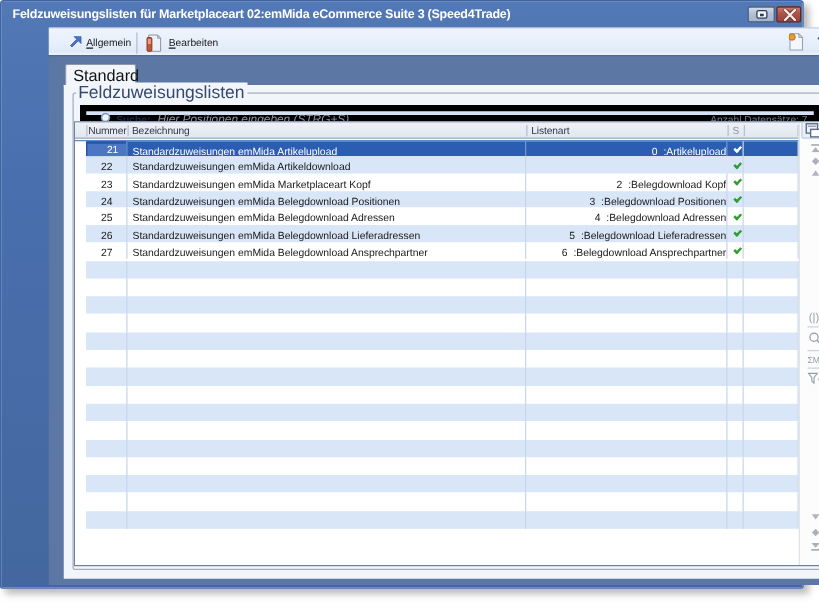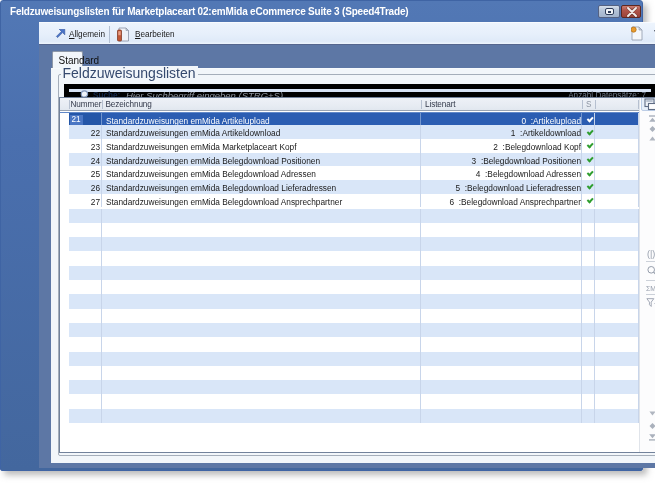--- a/index.html
+++ b/index.html
@@ -11,23 +11,23 @@
   color:#fff; font-size:10px; font-weight:bold; letter-spacing:-0.2px;
   line-height:16px; white-space:nowrap; }
 #client { position:absolute; left:3px; top:21px; width:635px; height:446px; background:#5d77a5;margin-left:35px; }
 
 #toolbar { position:absolute; left:0; top:0; width:635px; height:23px;
   background:linear-gradient(#edf4fd,#e6effb 55%,#dfeaf8 87%,#eef5fd);
   border-top:1px solid #f8fbff; border-bottom:1px solid #55668e; }
 .tbtext { position:absolute; top:5px; font-size:8.2px; color:#1a1a1a; line-height:13px; }
 .tsep { position:absolute; left:70px; top:3px; width:1px; height:17px; background:#b2bfd2; }
 
-#tab { position:absolute; left:13px; top:29px; width:31px; height:18px;
+#tab { position:absolute; left:13px; top:29px; width:57px; height:18px;
   background:#f2f6fb; border:1px solid #8e98a8; border-bottom:none;
-  border-radius:2px 2px 0 0; font-size:10px; color:#111; text-align:left; padding-left:5.5px; line-height:17px; }
+  border-radius:2px 2px 0 0; font-size:13px; color:#111; text-align:left; padding-left:5.5px; line-height:17px; }
 #tabpanel { position:absolute; left:12px; top:46px; width:618px; height:395px;
   background:#f2f6fa; border-top:1px solid #f7fafc; }
 
 #fs { position:absolute; left:18.5px; top:52px; width:610px; height:382px;
   border:1px solid #a5aeba; border-radius:2px; }
 #legend { position:absolute; left:21.5px; top:44px; height:14px; background:#f2f6fa;
   padding:0 2px; font-size:14px; color:#35496e; line-height:14px; }
 
 #find { position:absolute; left:25px; top:61.5px; width:592px; height:13.5px;
   background:#d6e2f4; border:5px solid #000000; }
@@ -41,25 +41,25 @@
   background:linear-gradient(#eef1f7,#e6ebf2 70%,#e1e7ef);
   border-bottom:1px solid #98a3b3; }
 #ghead .h { position:absolute; top:0; font-size:8.2px; letter-spacing:-0.1px; color:#33394a; line-height:14.2px; }
 #ghead .hsep { position:absolute; top:2px; width:1px; height:9.2px; background:#b6c0d0; }
 .row { position:absolute; left:0; width:579.5px; }
 .row.stripe { background:linear-gradient(90deg,#fff 9px,#d9e6f8 9px); }
 .row.plain  { background:#fff; }
 .row.sel { background:linear-gradient(90deg,#fff 9px,#2b5db2 9px); border-top:1px solid #6188c8; }
 .cell { position:absolute; top:0; bottom:0; font-size:8.3px; color:#191919; line-height:17.2px;
   white-space:nowrap; overflow:hidden; }
-.cnum { left:9px; width:33.5px; text-align:right; padding-right:1px;
+.cnum { left:9px; width:33.5px; text-align:right; padding-right:11px;
   border-right:1px solid #c8d5ea; }
 .cnumsel { left:9px; width:33.5px; background:#2456a8; color:#fff;
   border-right:1px solid #7396cf; }
-.numfocus { position:absolute; left:1px; top:2.1px; padding:0 2px; background:#4a76c4; line-height:10.4px; font-size:8.2px; color:#fff; }
+.numfocus { position:absolute; left:1px; top:2.1px; padding:0 16px; background:#4a76c4; line-height:10.4px; font-size:8.2px; color:#fff; }
 .cbez { left:42.5px; width:319.0px; padding-left:4px; border-right:1px solid #c8d5ea; }
 .clis { left:361.5px; width:161.0px; padding-left:4px; border-right:1px solid #c8d5ea;text-align:right; }
 .clis .ln { display:inline-block; width:9px; }
 .clis .lc { display:inline-block; width:7px; }
 .selt { color:#fff; }
 .sel .cnum, .sel .cbez, .sel .clis { border-right-color:#7396cf; }
 .cs { position:absolute; left:522.5px; width:12.5px; top:0; bottom:0;
   border-right:1px solid #c8d5ea; }
 .row:after { content:""; position:absolute; left:578.5px; top:0; bottom:0; width:1px; background:#c8d5ea; }
 .chk { position:absolute; left:4.5px; top:4.4px; width:6px; height:3.5px;
@@ -112,21 +112,21 @@
     <div id="tab">Standard</div>
     <div id="tabpanel"></div>
     <div id="fs"></div>
     <div id="legend">Feldzuweisungslisten</div>
     <div id="find">
       <svg style="position:absolute;left:7.5px;top:1px" width="12" height="11" viewBox="0 0 12 11">
         <circle cx="7.4" cy="4.0" r="3.2" fill="#eef3fa" stroke="#8096ba" stroke-width="1.2"></circle>
         <path d="M4.9 6.2 L1.2 9.6 L2.4 10.6 L5.9 7.2 Z" fill="#8096ba"></path>
       </svg>
       <div class="su">Suche:</div>
-      <div class="ph">Hier Suchbegriff eingeben (STRG+S)</div>
+      <div class="ph">Hier Positionen eingeben (STRG+S)</div>
       <div class="cnt">Anzahl Datensätze: 7</div>
     </div>
     <div id="grid">
       <div id="ghead">
         <div class="h" style="left:11px">Nummer</div>
         <div class="h" style="left:46px">Bezeichnung</div>
         <div class="h" style="left:365.5px">Listenart</div>
         <div class="h" style="left:526.5px;color:#8d95a2">S</div>
         <div class="hsep" style="left:9px"></div>
         <div class="hsep" style="left:42.5px"></div>
@@ -141,21 +141,20 @@
           </div>
   <div class="cell cbez selt">Standardzuweisungen emMida Artikelupload</div>
   <div class="cell clis selt"><span class="ln">0</span><span class="lc">:</span>Artikelupload</div>
   <div class="cs">
             <span class="chk wchk"></span>
           </div>
 </div>
 <div class="row stripe" style="top:27.9px;height:13.68px">
   <div class="cell cnum">22</div>
   <div class="cell cbez">Standardzuweisungen emMida Artikeldownload</div>
-  <div class="cell clis"><span class="ln">1</span><span class="lc">:</span>Artikeldownload</div>
   <div class="cs">
             <span class="chk gchk"></span>
           </div>
 </div>
 <div class="row plain" style="top:41.6px;height:13.68px">
   <div class="cell cnum">23</div>
   <div class="cell cbez">Standardzuweisungen emMida Marketplaceart Kopf</div>
   <div class="cell clis"><span class="ln">2</span><span class="lc">:</span>Belegdownload Kopf</div>
   <div class="cs">
             <span class="chk gchk"></span>

